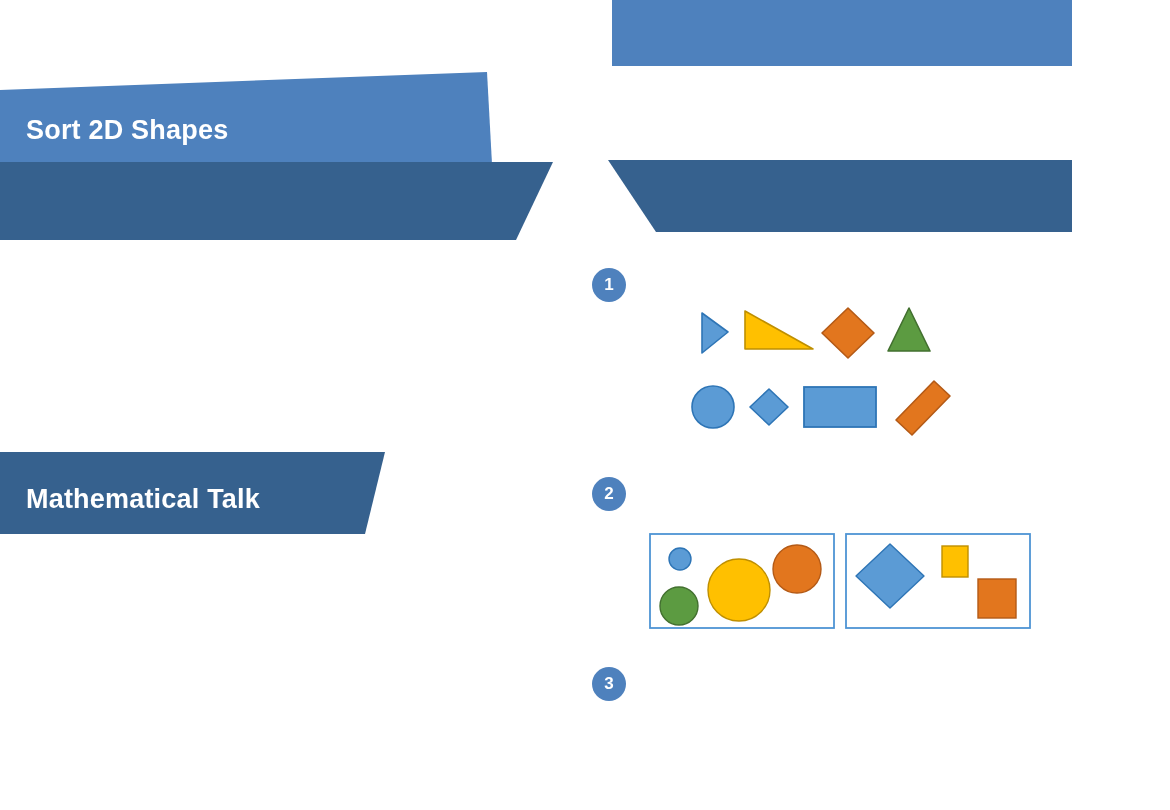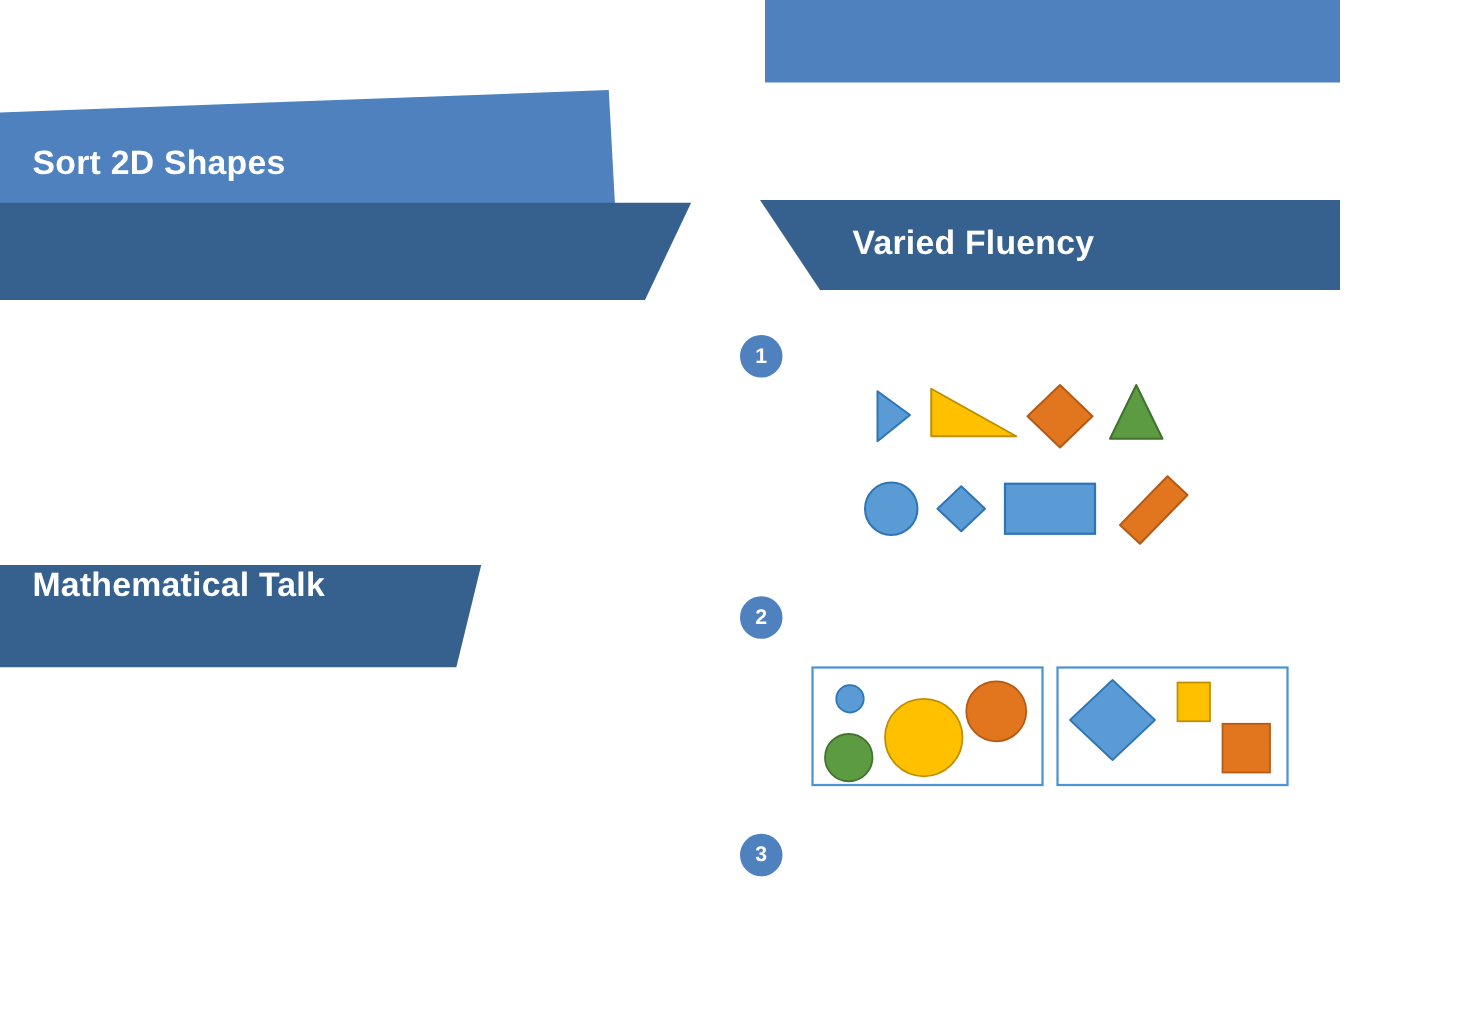--- a/index.html
+++ b/index.html
@@ -37,21 +37,21 @@
     background: #4E81BD;
   }
 
   #sort-banner { left: 0px; top: 72px; width: 500px; height: 100px; }
   #notes-banner { left: 0px; top: 162px; width: 570px; height: 78px; }
   #math-banner { left: 0px; top: 452px; width: 395px; height: 82px; }
   #vf-banner { left: 608px; top: 160px; width: 562px; height: 72px; }
 
   #sort-label   { left: 26px;  top: 115px; }
   #notes-label  { left: 26px;  top: 186px; }
-  #math-label   { left: 26px;  top: 453px; }
+  #math-label   { left: 26px;  top: 484px; }
   #vf-label     { left: 682px; top: 179px; }
 
   
   .qbadge {
     position: absolute;
     width: 34px; height: 34px;
     border-radius: 50%;
     background: #4E81BD;
     color: #ffffff;
     font-size: 17px;
@@ -87,21 +87,20 @@
   </svg>
 
   <svg class="abs shape-svg" id="math-banner" viewBox="0 0 395 82" width="395" height="82">
     <polygon points="0,0 385,0 365,82 0,82" fill="#36618E"></polygon>
   </svg>
   <div class="banner-label" id="math-label">Mathematical Talk</div>
 
   <svg class="abs shape-svg" id="vf-banner" viewBox="0 0 562 72" width="562" height="72">
     <polygon points="0,0 562,0 562,72 48,72" fill="#36618E"></polygon>
   </svg>
-  <div class="banner-label" id="vf-label">Varied Fluency</div>
 
   <div class="qbadge" id="badge-1">1</div>
   <div class="qbadge" id="badge-2">2</div>
   <div class="qbadge" id="badge-3">3</div>
 
   <svg class="abs shape-svg" id="q1-shapes" viewBox="0 0 280 145" width="280" height="145">
 
     <polygon points="22,18 48,37 22,58" fill="#5B9BD5" stroke="#2E75B6" stroke-width="1.6" stroke-linejoin="round"></polygon>
 
     <polygon points="65,16 65,54 133,54" fill="#FFC000" stroke="#BF8F00" stroke-width="1.6" stroke-linejoin="round"></polygon>

